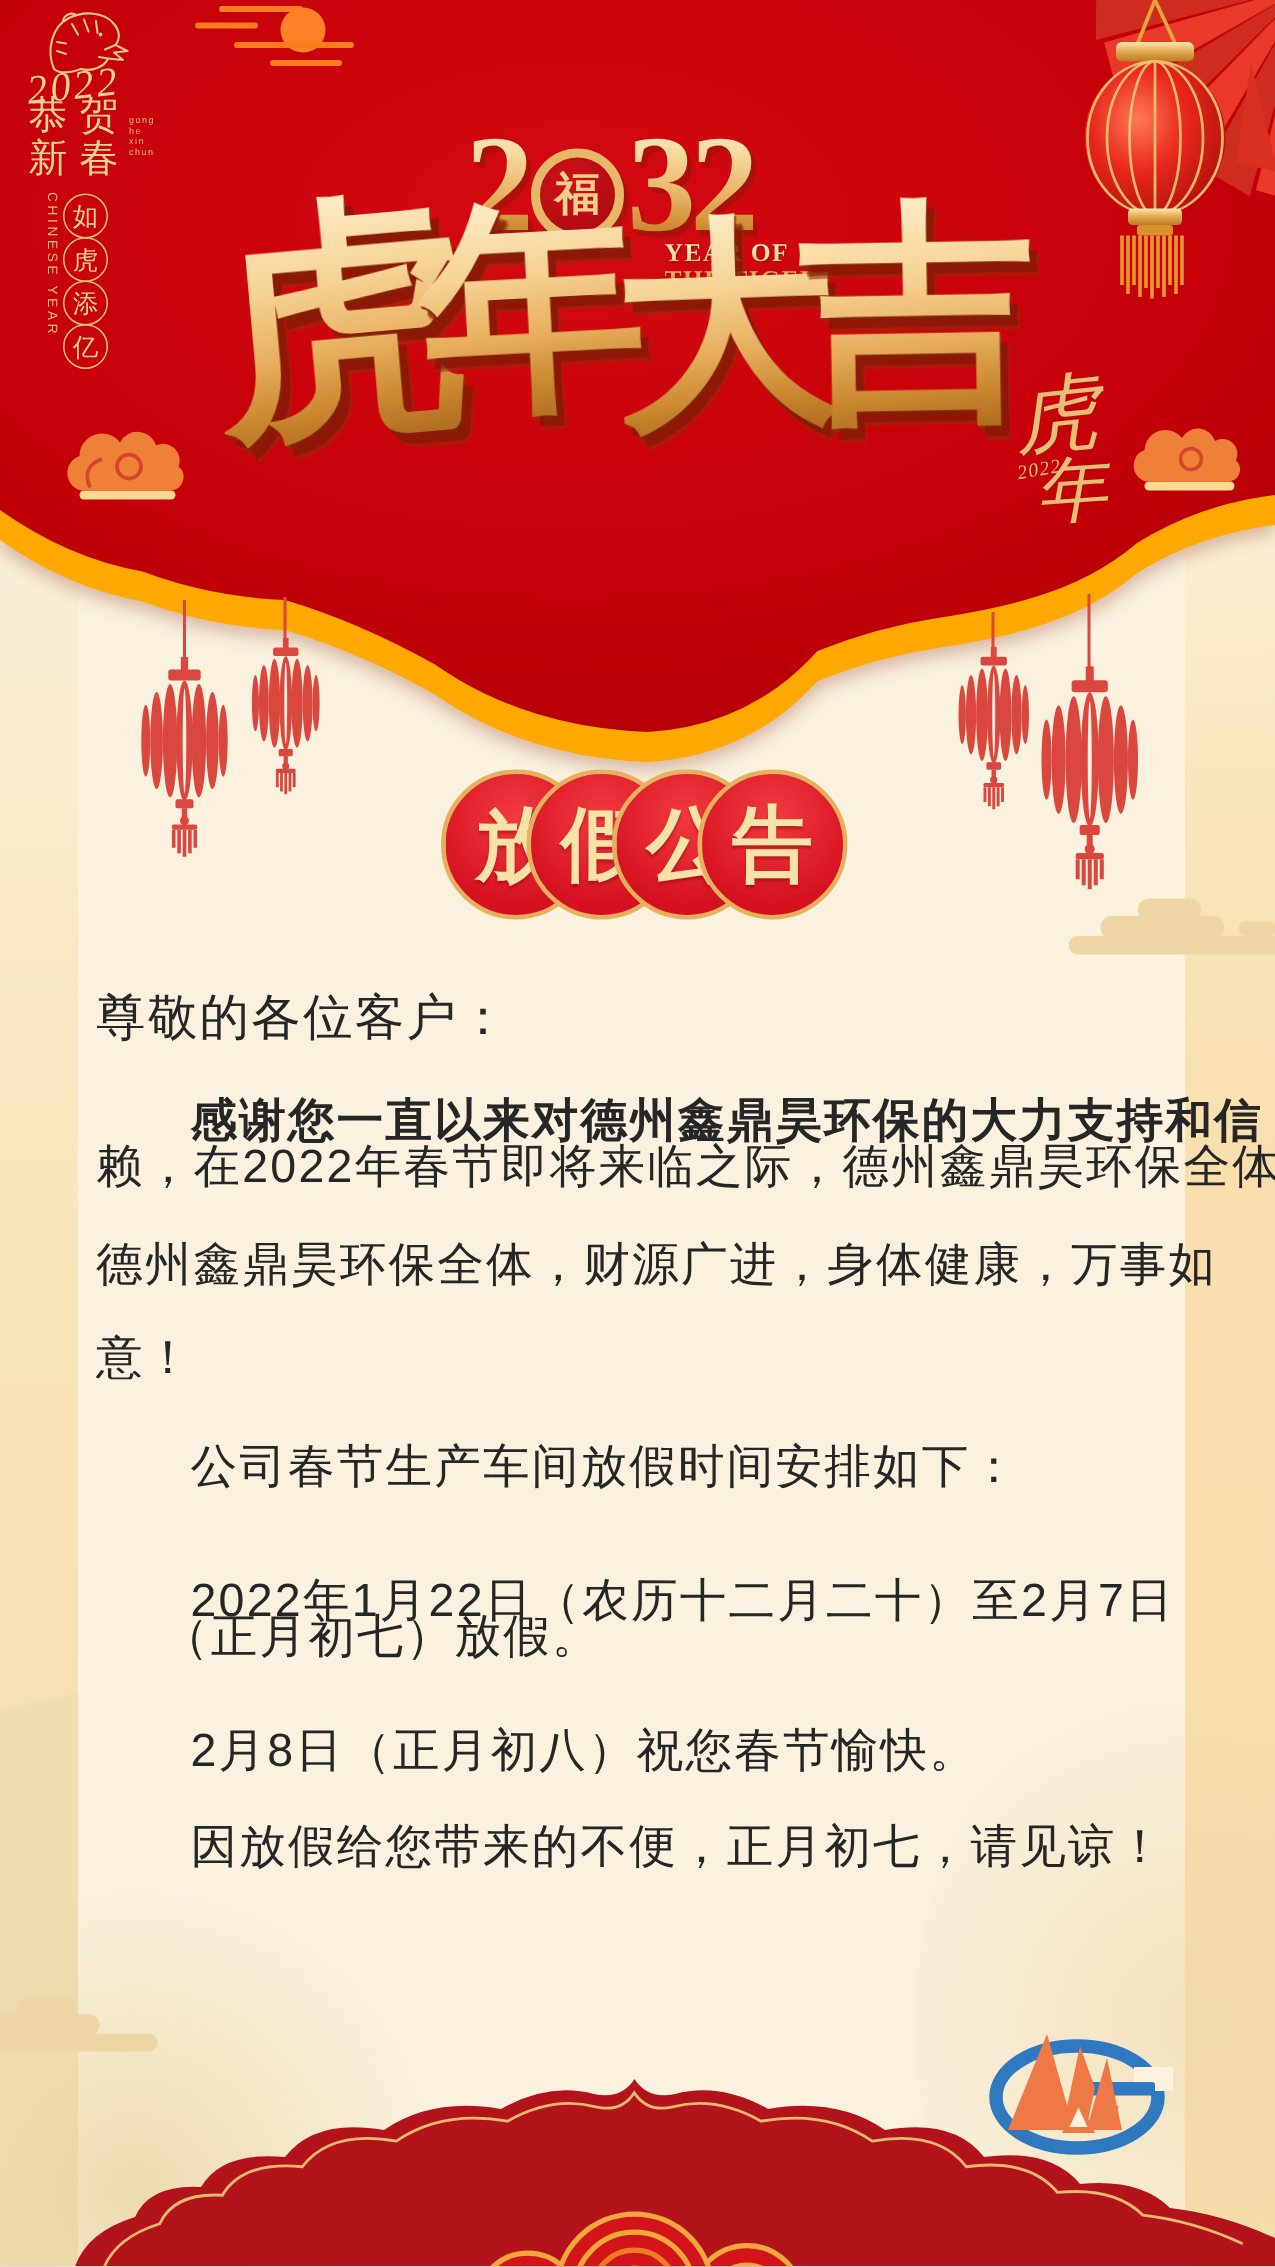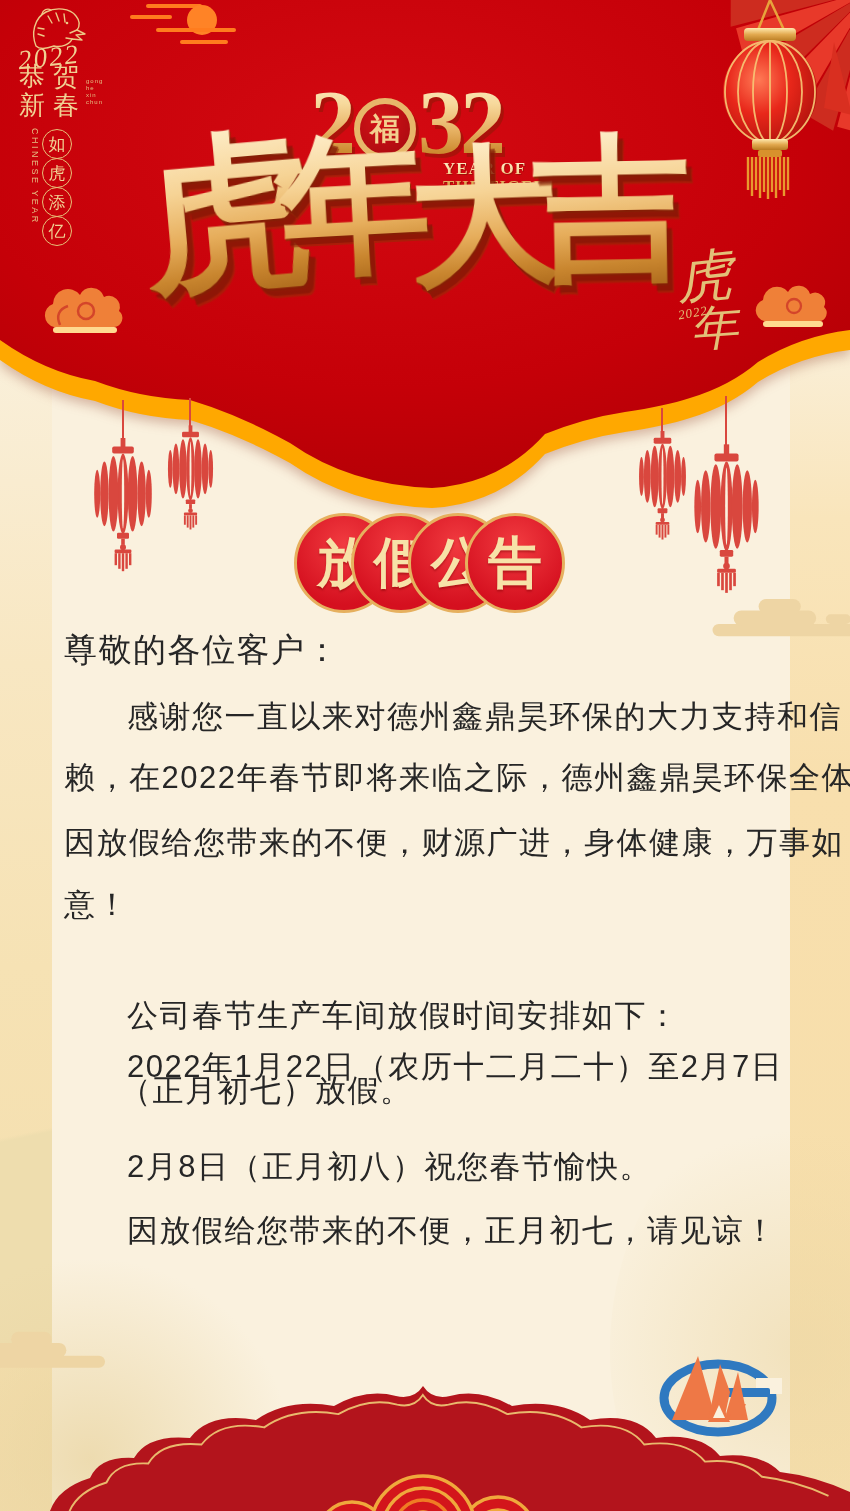--- a/index.html
+++ b/index.html
@@ -316,28 +316,28 @@
     </g>
   </svg>
   <svg class="abs" style="left:-34px;top:1330px;" width="140" height="46" viewBox="0 0 150 50">
     <g fill="#eed5a4">
       <rect x="0" y="28" width="150" height="13" rx="6.5"></rect>
       <rect x="22" y="14" width="86" height="16" rx="8"></rect>
       <rect x="48" y="2" width="44" height="16" rx="8"></rect>
     </g>
   </svg>
 
-  <div class="ln salutation" style="left:64px;top:628px;text-align:right;">尊敬的各位客户：</div>
-  <div class="ln" style="left:127px;top:696px;">感谢您一直以来对德州鑫鼎昊环保的大力支持和信</div>
+  <div class="ln salutation" style="left:64px;top:656px;text-align:right;">尊敬的各位客户：</div>
+  <div class="ln" style="left:127px;top:726px;font-weight:bold;">感谢您一直以来对德州鑫鼎昊环保的大力支持和信</div>
   <div class="ln" style="left:64px;top:757px;">赖，在2022年春节即将来临之际，德州鑫鼎昊环保全体</div>
-  <div class="ln" style="left:64px;top:822px;">因放假给您带来的不便，财源广进，身体健康，万事如</div>
+  <div class="ln" style="left:64px;top:822px;">德州鑫鼎昊环保全体，财源广进，身体健康，万事如</div>
   <div class="ln" style="left:64px;top:884px;">意！</div>
-  <div class="ln" style="left:127px;top:995px;font-family:Liberation Serif, serif;">公司春节生产车间放假时间安排如下：</div>
+  <div class="ln" style="left:127px;top:957px;font-family:Liberation Serif, serif;">公司春节生产车间放假时间安排如下：</div>
   <div class="ln" style="left:127px;top:1026px;margin-top:20px;">2022年1月22日（农历十二月二十）至2月7日</div>
-  <div class="ln" style="left:120px;top:1070px;">（正月初七）放假。</div>
+  <div class="ln" style="left:108px;top:1070px;">（正月初七）放假。</div>
   <div class="ln" style="left:127px;top:1146px;">2月8日（正月初八）祝您春节愉快。</div>
   <div class="ln" style="left:127px;top:1210px;">因放假给您带来的不便，正月初七，请见谅！</div>
 
   <svg class="abs" style="left:658px;top:1342px;" width="124" height="96" viewBox="0 0 124 96">
     <ellipse cx="60" cy="56" rx="54" ry="34" fill="none" stroke="#2f79c0" stroke-width="9"></ellipse>
     <rect x="98" y="36" width="26" height="16" fill="#faf1de"></rect>
     <rect x="60" y="46" width="52" height="9" rx="2" fill="#2f79c0"></rect>
     <g fill="#ee7846">
       <polygon points="14,78 40,14 58,78"></polygon>
       <polygon points="50,78 62,22 72,50 66,78"></polygon>

